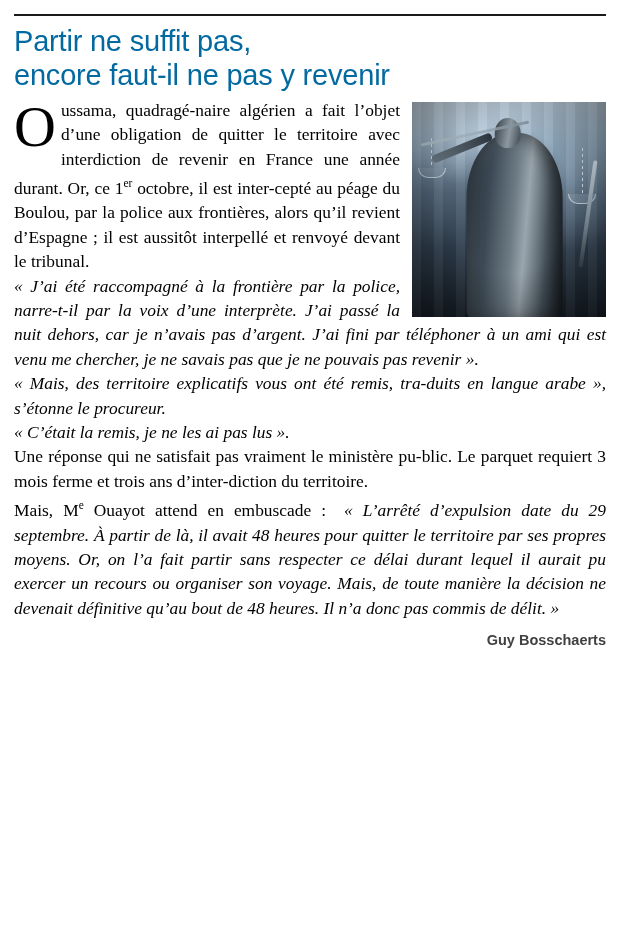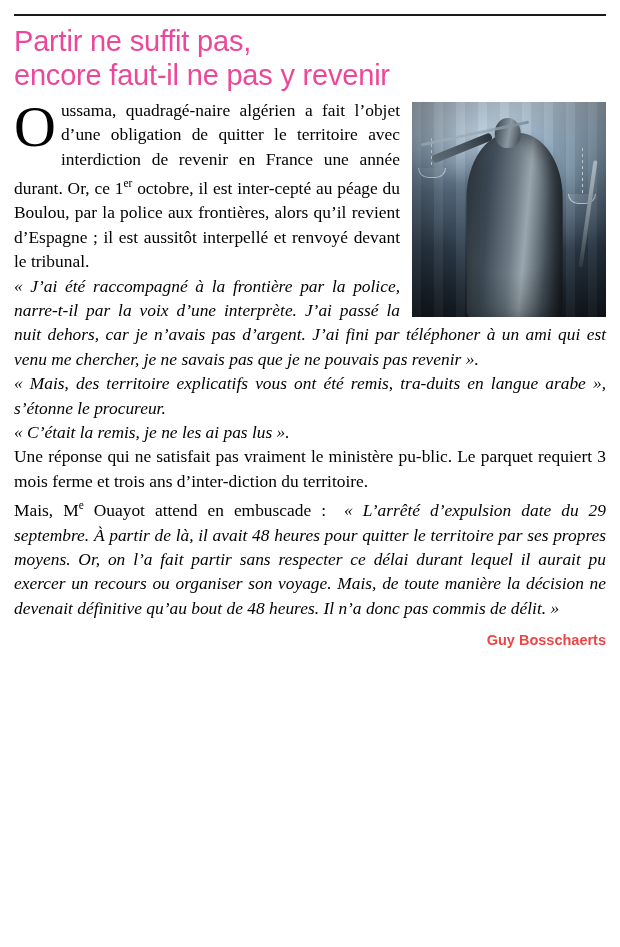--- a/index.html
+++ b/index.html
@@ -26,21 +26,21 @@
     width: 592px;
     height: 2px;
     background: #1a1a1a;
     margin: 0 0 8px 0;
   }
   .headline {
     font-family: "Liberation Sans", sans-serif;
     font-size: 29px;
     line-height: 34px;
     font-weight: 400;
-    color: #ec4899;
+    color: #0369a1;
     letter-spacing: -0.2px;
     margin: 0 0 6px 0;
   }
   .headline .l2 { display: block; }
 
   .article {
     font-size: 17.4px;
     line-height: 24.4px;
     text-align: justify;
     text-justify: inter-word;
@@ -167,21 +167,21 @@
     font-weight: 400;
   }
   .sup { font-size: 0.66em; vertical-align: super; }
   .ital { font-style: italic; margin-left: 8px; }
   .byline {
     font-family: "Liberation Sans", sans-serif;
     font-weight: 700;
     font-size: 14.5px;
     text-align: right;
     margin-top: 12px;
-    color: #ef4444;
+    color: #404040;
   }
   .clearfix::after { content: ""; display: block; clear: both; }
 </style>
 </head>
 <body>
 
 <div class="page">
 
   <div class="rule-top"></div>
 

